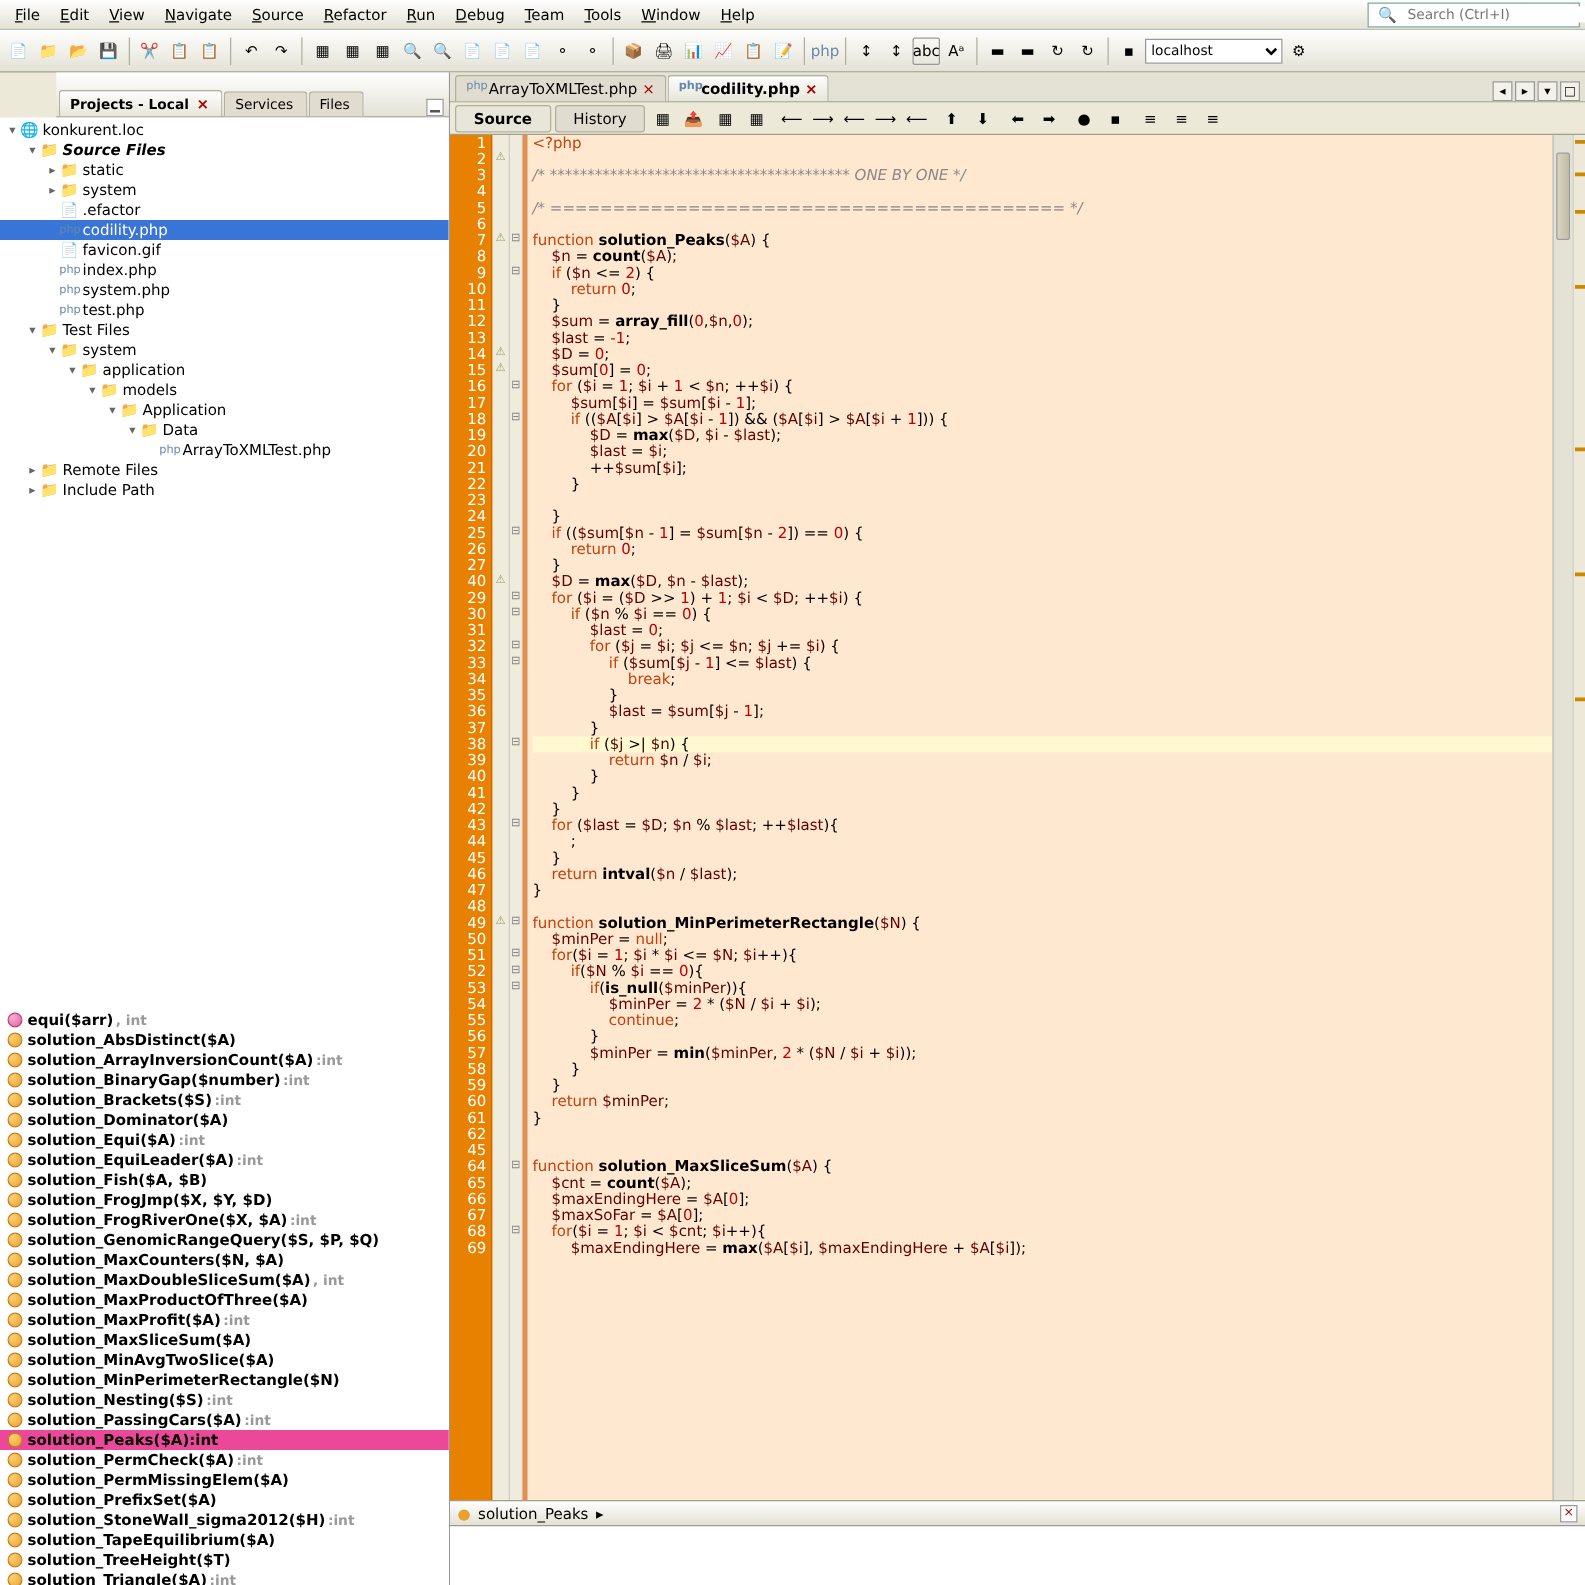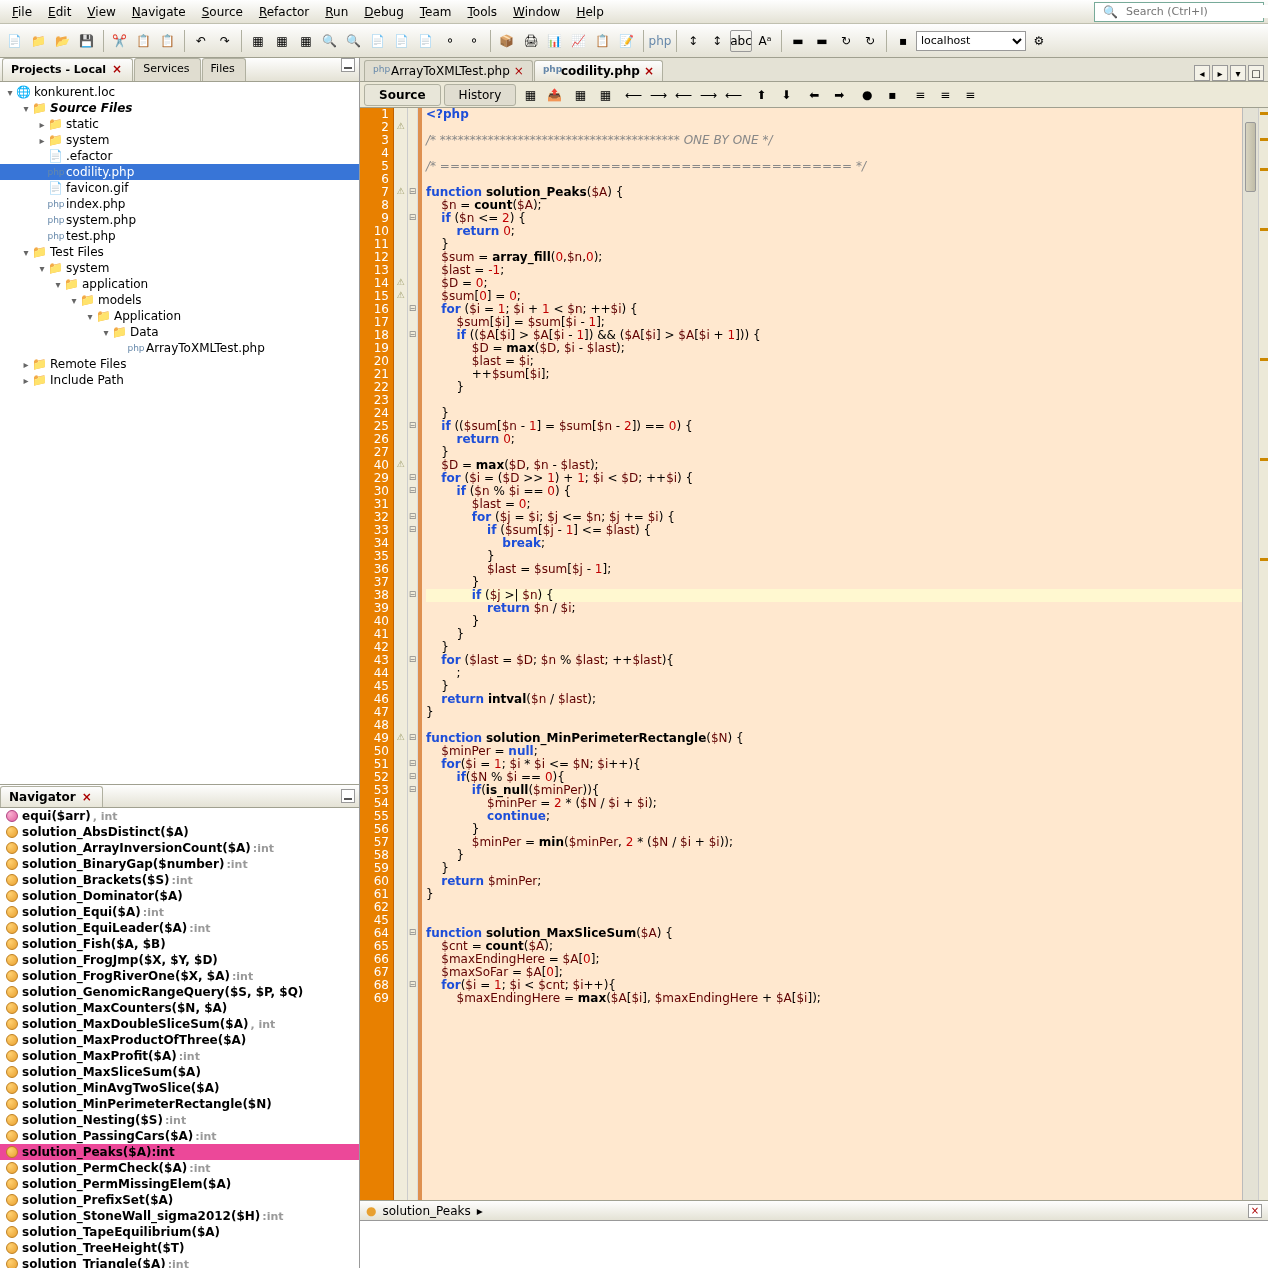--- a/index.html
+++ b/index.html
@@ -8,21 +8,21 @@
 .menubar span { padding: 2px 8px; cursor: pointer; }
 .menubar span u { text-decoration: underline; }
 .search-wrap { margin-left: auto; display: flex; align-items: center; background: #fff; border: 1px solid #7a9; width: 170px; height: 20px; }
 .search-wrap input { border: none; outline: none; flex: 1; color: #888; font-size: 11px; }
 .toolbar { height: 34px; background: linear-gradient(to bottom, #fefefe, #e4e2d5); border-bottom: 1px solid #a0a090; display: flex; align-items: center; padding: 0 4px; gap: 2px; }
 .toolbar .sep { width: 1px; height: 22px; background: #b0b0a0; margin: 0 3px; }
 .tb-btn { width: 22px; height: 22px; display: inline-flex; align-items: center; justify-content: center; cursor: pointer; border-radius: 2px; }
 .host-select { width: 110px; height: 20px; border: 1px solid #999; background: #fff; font-size: 11px; }
 .main { display: flex; height: calc(1268px - 58px); }
 .left-col { width: 360px; display: flex; flex-direction: column; border-right: 1px solid #999; }
-.panel-tabs { height: 24px; background: linear-gradient(to bottom, #fefefe, #e4e2d5); display: flex; border-bottom: 1px solid #a0a090; padding-left: 2px; }
+.panel-tabs { height: 36px; background: linear-gradient(to bottom, #fefefe, #e4e2d5); display: flex; border-bottom: 1px solid #a0a090; align-items: flex-end; padding-left: 2px; margin-left: 45px; }
 .ptab { padding: 3px 10px 3px 8px; background: linear-gradient(to bottom, #fdfdfd, #e8e6d9); border: 1px solid #b0b0a0; border-bottom: none; border-radius: 3px 3px 0 0; margin-right: 1px; font-size: 11px; font-weight: bold; position: relative; }
 .ptab.inactive { background: #e0ddd0; font-weight: normal; }
 .ptab .cl { color: #a00; margin-left: 6px; cursor: pointer; font-weight: bold; }
 .minb { margin-left: auto; margin-right: 4px; width: 14px; height: 14px; border: 1px solid #999; background: #fff; cursor: pointer; display: flex; align-items: flex-end; justify-content: center; }
 .minb::after { content: ""; width: 8px; height: 2px; background: #555; margin-bottom: 2px; }
 .tree { flex: 1; background: #fff; overflow: auto; padding: 2px 0; }
 .tree-row { display: flex; align-items: center; height: 16px; padding-left: 4px; cursor: pointer; white-space: nowrap; }
 .tree-row.sel { background: #3875d7; color: #fff; }
 .tree-row .tw { width: 12px; text-align: center; color: #666; font-size: 10px; }
 .tree-row .ic { width: 16px; height: 16px; margin-right: 2px; display: inline-flex; align-items: center; justify-content: center; }
@@ -50,21 +50,21 @@
 .gutter { width: 34px; background: #e88000; color: #fff; text-align: right; padding-right: 4px; line-height: 13px; font-size: 10px; border-right: 1px solid #c06000; }
 .gutter div { height: 13px; }
 .marks { width: 14px; background: #f0ecdb; border-right: 1px solid #ccc; }
 .marks div { height: 13px; text-align: center; font-size: 9px; color: #996; }
 .fold { width: 10px; background: #f0ecdb; border-right: 1px solid #ddd; }
 .fold div { height: 13px; text-align: center; color: #888; font-size: 9px; }
 .linebar { width: 4px; background: #de9050; }
 .code { flex: 1; padding-left: 4px; line-height: 13px; white-space: pre; overflow: hidden; position: relative; }
 .code div { height: 13px; }
 .code .hl { background: #fff8d0; }
-.kw { color: #1d4ed8; font-weight: bold; }
+.kw { color: #c2410c; font-weight: normal; }
 .fn { color: #000; font-weight: bold; }
 .var { color: #600000; }
 .num { color: #c00000; }
 .cm { color: #888; font-style: italic; }
 .overview { width: 10px; background: #ece9d8; border-left: 1px solid #ccc; position: relative; }
 .ov-mark { position: absolute; left: 1px; width: 8px; height: 3px; }
 .crumb { height: 20px; background: linear-gradient(to bottom, #fefefe, #e4e2d5); border-top: 1px solid #a0a090; display: flex; align-items: center; padding: 0 6px; gap: 6px; font-size: 11px; }
 .crumb .xb { margin-left: auto; width: 14px; height: 14px; border: 1px solid #999; background: #fff; cursor: pointer; display: flex; align-items: center; justify-content: center; font-size: 10px; color: #a00; }
 .btabs { height: 24px; background: #e4e2d5; display: flex; align-items: flex-end; border-top: 1px solid #a0a090; }
 .btab { padding: 3px 10px; background: #e8e6d9; border: 1px solid #b0b0a0; border-radius: 3px 3px 0 0; margin-right: 1px; font-weight: bold; }
@@ -253,24 +253,20 @@
           <span class="tw">▸</span>
           <span class="ic folder">📁</span>
           <span class="">Remote Files</span>
         </div>
         <div class="tree-row" style="padding-left: 20px;">
           <span class="tw">▸</span>
           <span class="ic folder">📁</span>
           <span class="">Include Path</span>
         </div>
       </div>
-    <div class="nav-panel">
-      <div class="ptab"><span>Navigator</span><span class="cl">×</span></div>
-      <div class="minb"></div>
-    </div>
     <div class="navlist" id="navlist">
         <div class="nav-row">
           <span class="dot pink"></span>
           <span class="sig">equi($arr)</span>
           <span class="typ">, int</span>
         </div>
         <div class="nav-row">
           <span class="dot"></span>
           <span class="sig">solution_AbsDistinct($A)</span>
         </div>

